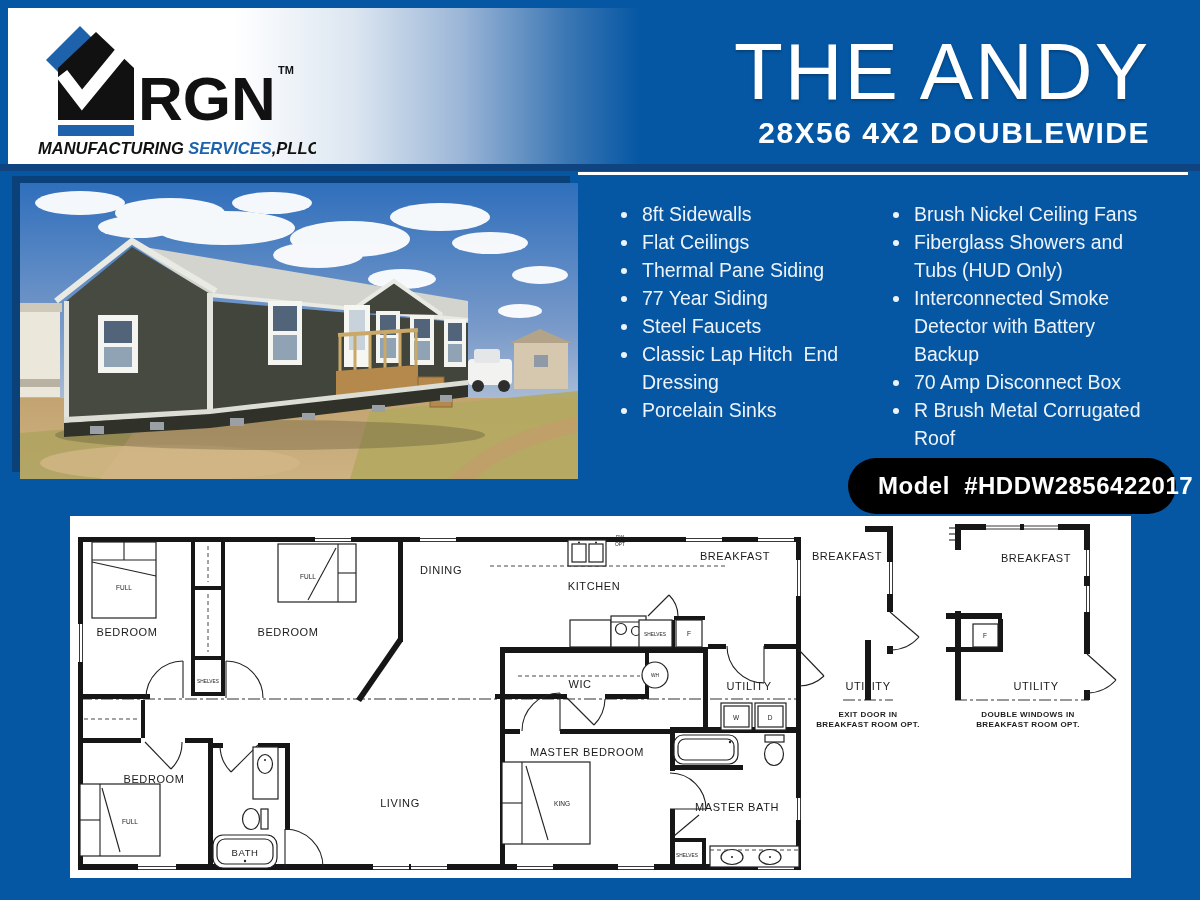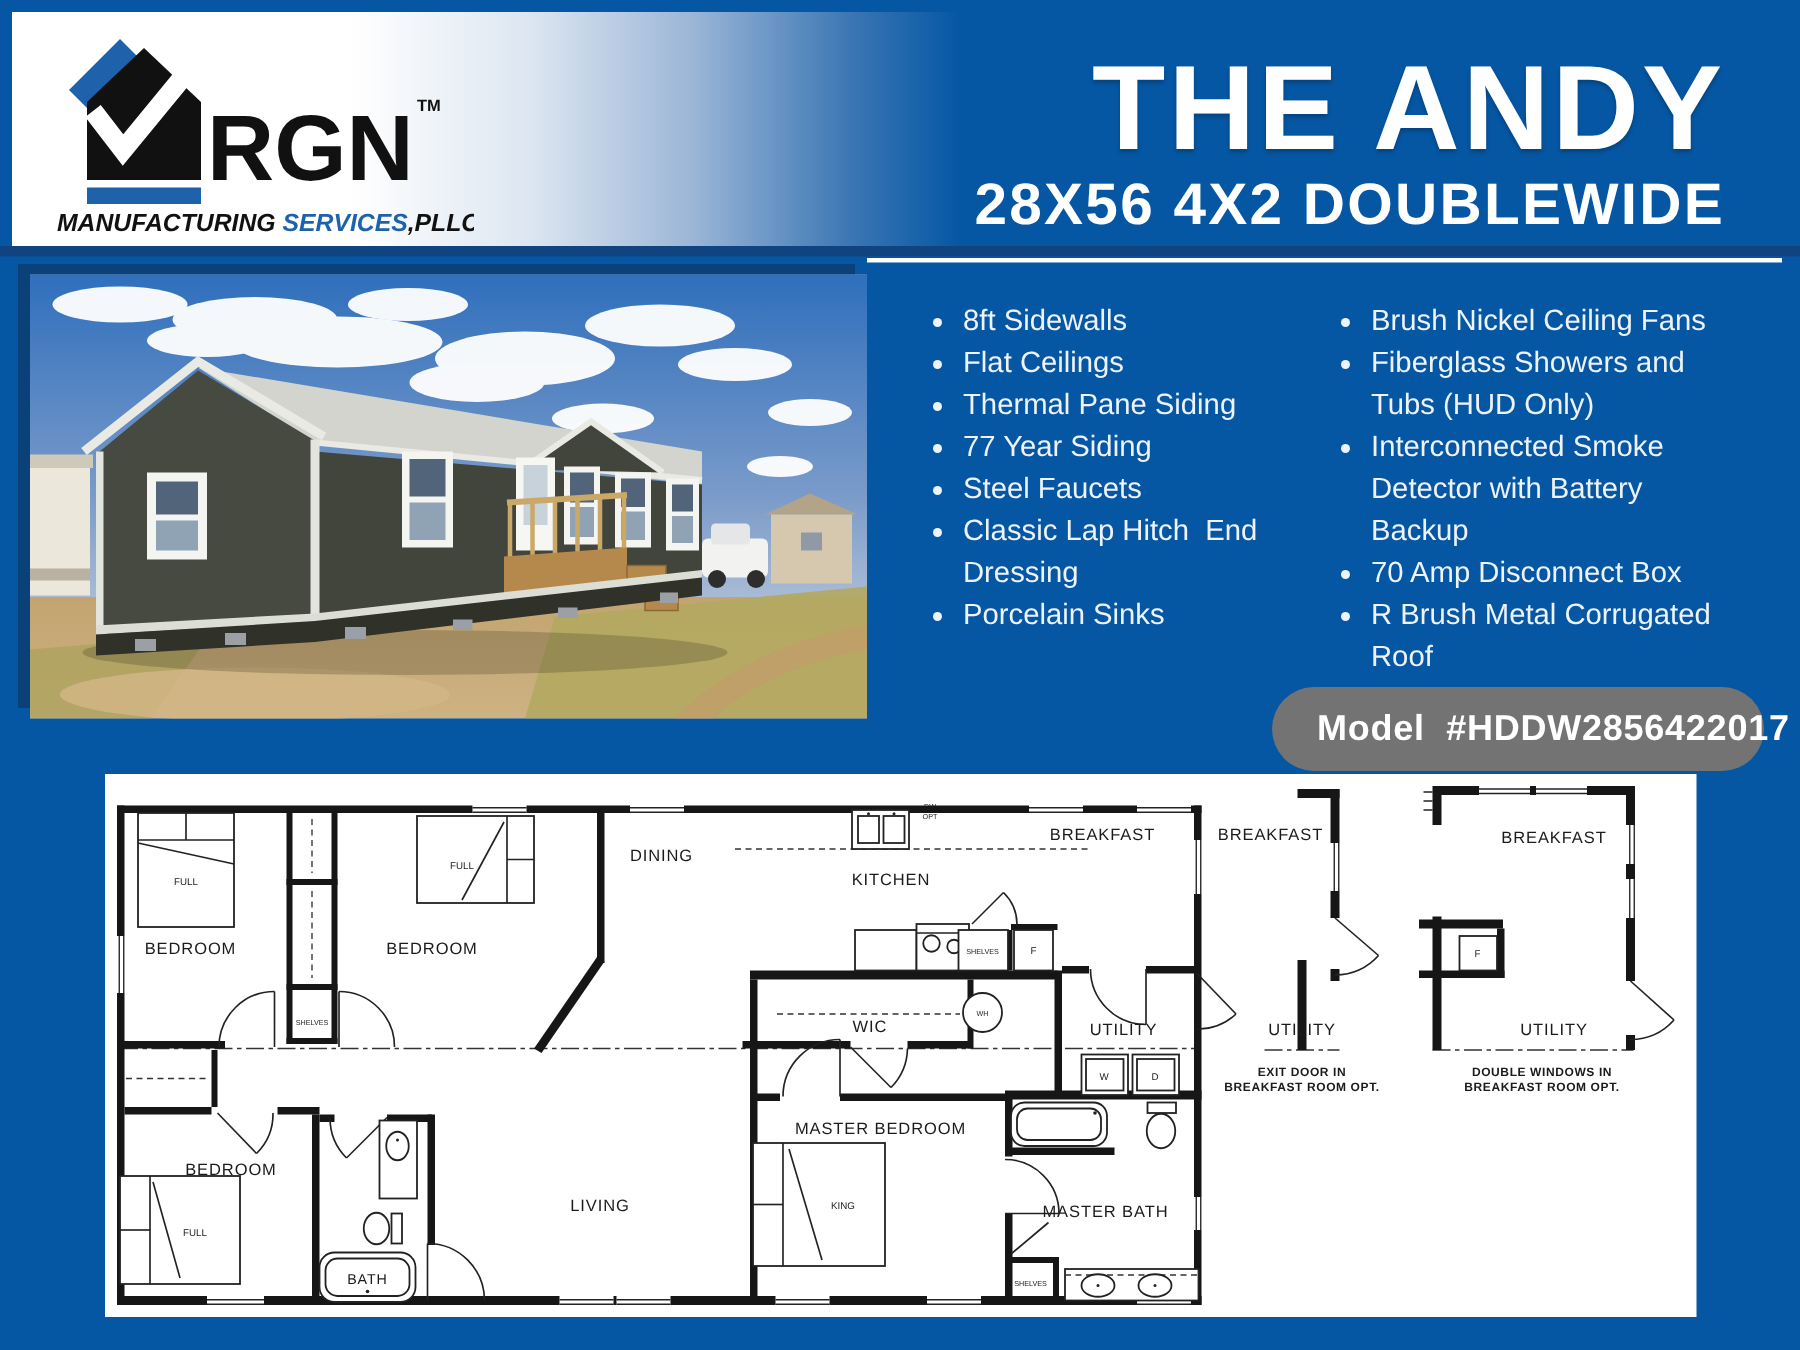--- a/index.html
+++ b/index.html
@@ -8,38 +8,38 @@
 
   
   .header-band{position:absolute;left:8px;top:8px;width:1192px;height:156px;
     background:linear-gradient(90deg,#ffffff 0%,#ffffff 19%,#dce6f1 29%,#9cb6d7 38%,#3a76b3 47%,#0557a4 53%,#0557a4 100%);}
   .navy-rule{position:absolute;left:0;top:164px;width:1200px;height:7px;background:#0f4480;}
   .white-rule{position:absolute;left:578px;top:172px;width:610px;height:3px;background:#ffffff;}
 
   .logo-wrap{position:absolute;left:16px;top:14px;width:300px;height:146px;}
 
   .title-block{position:absolute;right:50px;top:32px;text-align:right;color:#fff;}
-  .title{font-size:80px;font-weight:bold;letter-spacing:2px;line-height:1.0;
+  .title{font-size:80px;font-weight:normal;letter-spacing:2px;line-height:1.0;
          text-shadow:0 2px 3px rgba(0,0,0,.25);white-space:pre;}
-  .subtitle{font-size:39px;font-weight:bold;letter-spacing:1.5px;line-height:1.1;margin-top:4px;white-space:pre;}
+  .subtitle{font-size:30px;font-weight:bold;letter-spacing:1.5px;line-height:1.1;margin-top:4px;white-space:pre;}
 
   
   .photo{position:absolute;left:20px;top:183px;width:558px;height:296px;
          box-shadow:-8px -7px 0 0 #0a4178;background:#7c9cca;}
   .photo svg{display:block;}
 
   
   ul.features{position:absolute;margin:16px;padding:0 0 0 20px;color:#eef3f9;
               font-size:19.5px;line-height:28px;list-style:disc outside;}
   ul.features li{padding-left:2px;white-space:pre-wrap;}
   #features-left{left:604px;top:184px;width:250px;}
   #features-right{left:876px;top:184px;width:236px;}
 
   
-  .badge{position:absolute;left:848px;top:458px;width:328px;height:56px;background:#737373;
+  .badge{position:absolute;left:848px;top:458px;width:328px;height:56px;background:#000000;
          color:#fff;font-size:24px;font-weight:bold;line-height:56px;letter-spacing:.5px;border-radius:28px;}
   .badge span{padding-left:30px;white-space:pre;}
 
   
   .floorplan{position:absolute;left:70px;top:516px;width:1061px;height:362px;background:#ffffff;}
   .floorplan svg{display:block;}
   .fp-label{fill:#1b1b1b;font-family:"Liberation Sans",sans-serif;font-size:11px;letter-spacing:.6px;text-anchor:middle;}
   .fp-small{fill:#1b1b1b;font-family:"Liberation Sans",sans-serif;font-size:4.8px;text-anchor:middle;}
   .fp-bed{fill:#1b1b1b;font-family:"Liberation Sans",sans-serif;font-size:6.5px;text-anchor:middle;}
   .fp-cap{fill:#1b1b1b;font-family:"Liberation Sans",sans-serif;font-size:8px;font-weight:bold;letter-spacing:.4px;text-anchor:middle;}

